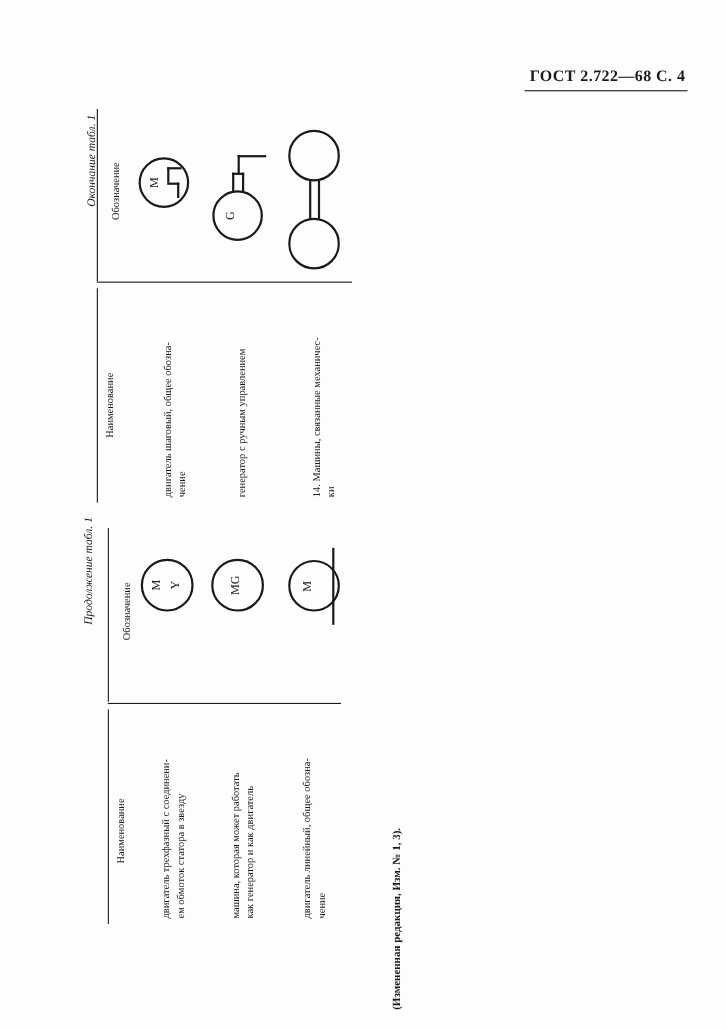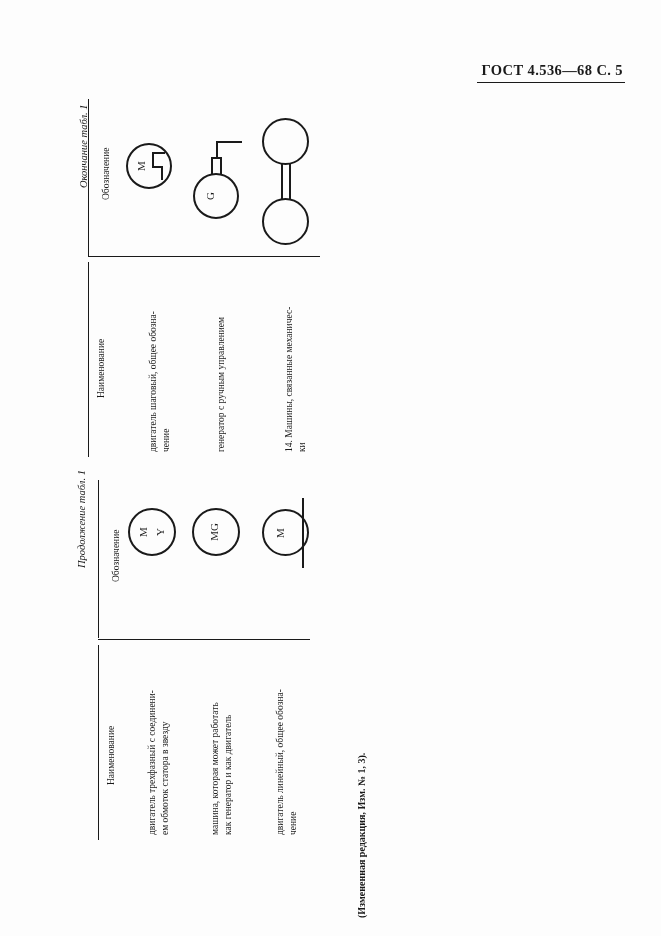--- a/index.html
+++ b/index.html
@@ -93,21 +93,21 @@
     font-family:"Liberation Serif", serif;
     white-space:nowrap;
   }
 </style>
 </head>
 <body>
 
 <div class="page">
 
   <div class="page-header">
-    <span>ГОСТ 4.536—68 С. 5</span>
+    <span>ГОСТ 2.722—68 С. 4</span>
     <span class="rule"></span>
   </div>
 
   <div class="tbl">
 
     <div class="vt caption" style="left:78px; top:188px;">Окончание табл. 1</div>
 
     <div class="vt colhead" style="left:101px; top:200px;">Обозначение</div>
 
     <div class="vt colhead" style="left:96px; top:400px; top:400px;"></div>

